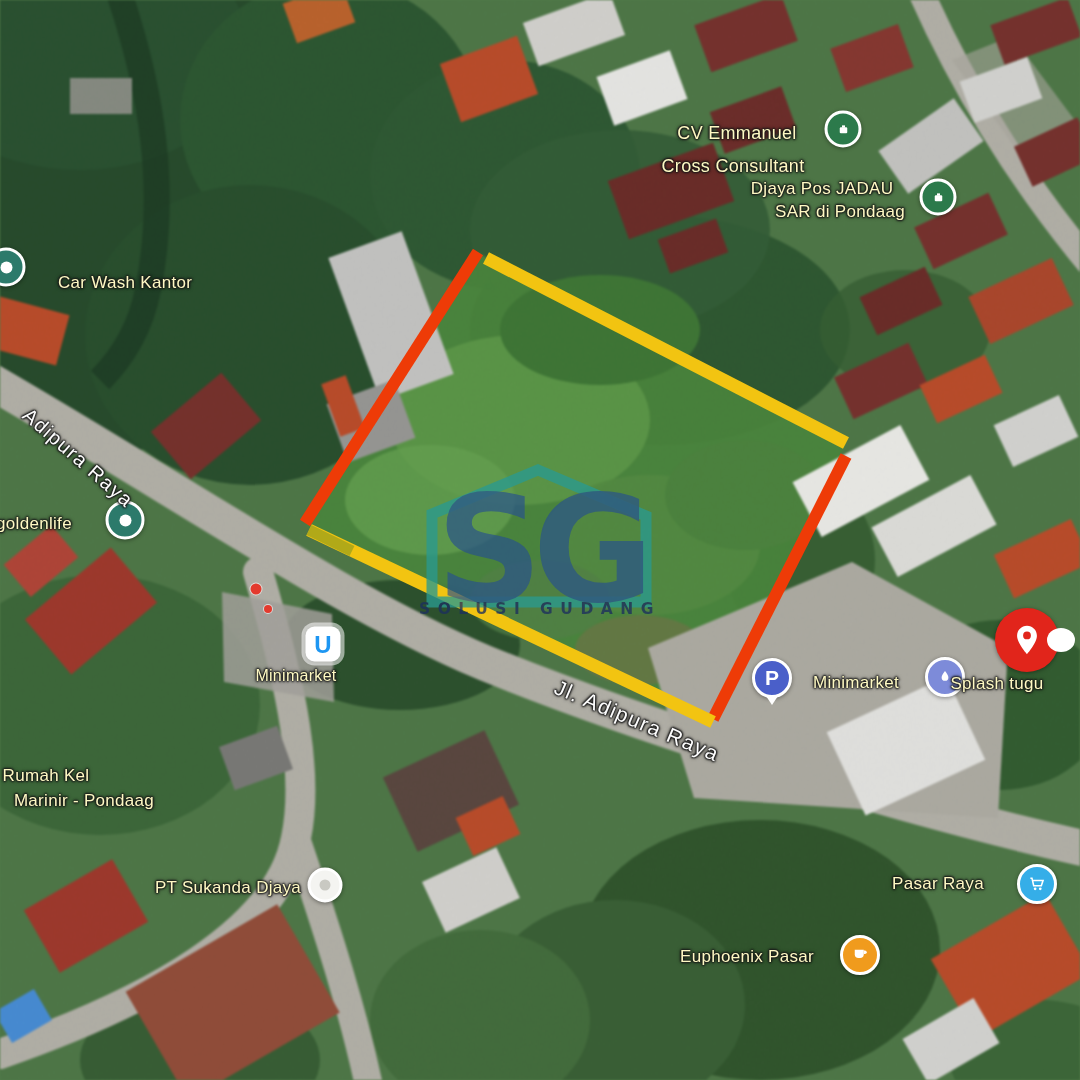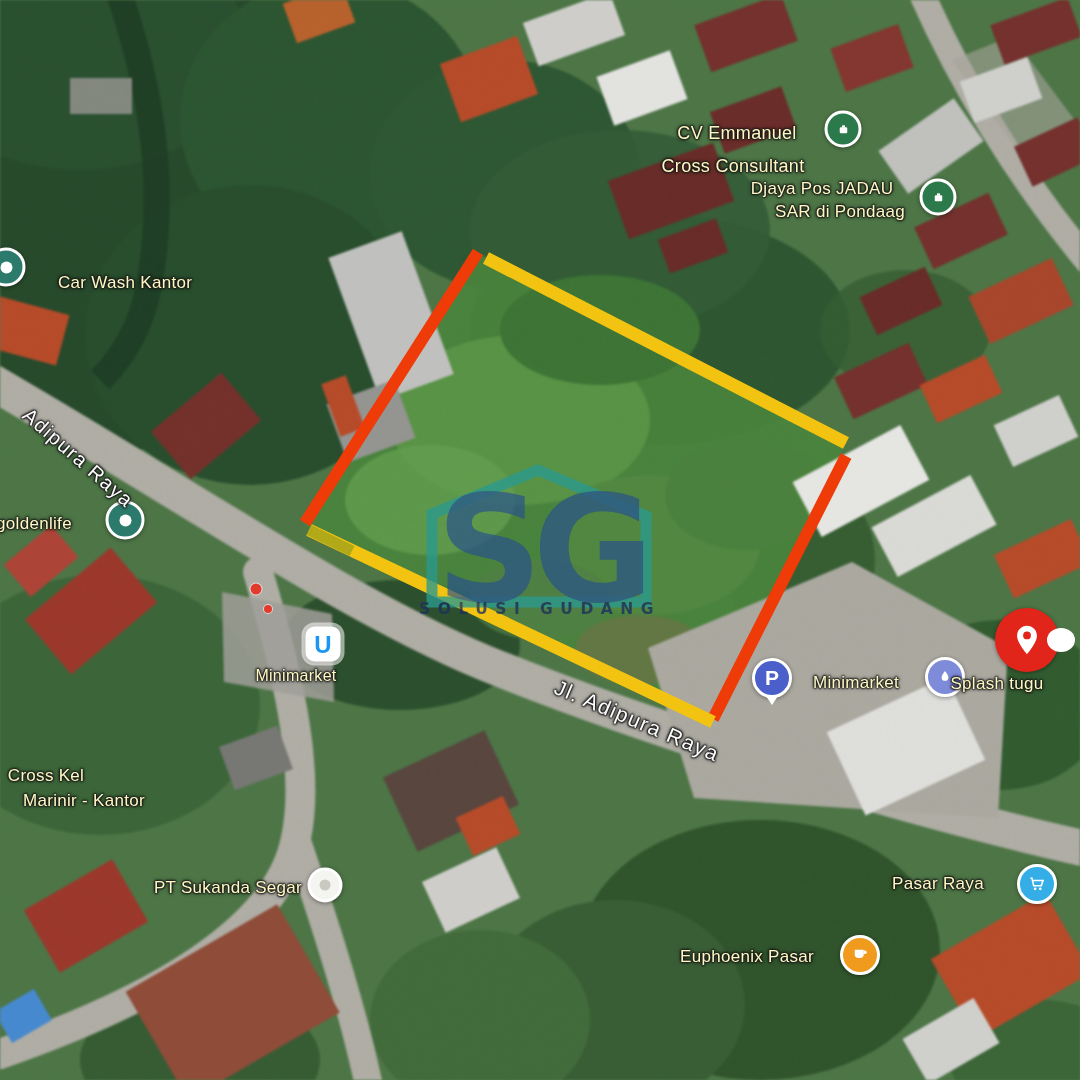--- a/index.html
+++ b/index.html
@@ -182,24 +182,24 @@
   <div class="lbl" style="left:34px;top:524px">goldenlife</div>
 
   <div class="lbl" style="left:296px;top:676px;font-size:16px">Minimarket</div>
 
   <div class="lbl road-lbl" style="left:637px;top:721px;font-size:21px;transform:translate(-50%,-50%) rotate(23deg)">Jl. Adipura Raya</div>
 
   <div class="lbl" style="left:856px;top:683px">Minimarket</div>
 
   <div class="lbl" style="left:997px;top:684px">Splash tugu</div>
 
-  <div class="lbl" style="left:46px;top:776px">Cross Kel</div>
-  <div class="lbl" style="left:84px;top:801px">Marinir - Kantor</div>
-
-  <div class="lbl" style="left:228px;top:888px">PT Sukanda Segar</div>
+  <div class="lbl" style="left:46px;top:776px">Rumah Kel</div>
+  <div class="lbl" style="left:84px;top:801px">Marinir - Pondaag</div>
+
+  <div class="lbl" style="left:228px;top:888px">PT Sukanda Djaya</div>
 
   <div class="lbl" style="left:747px;top:957px">Euphoenix Pasar</div>
 
   <div class="lbl" style="left:938px;top:884px">Pasar Raya</div>
 
   <div class="pin mk-green" style="left:843px;top:129px">
     <svg width="18" height="18" viewBox="0 0 24 24">
       <rect x="7" y="9" width="10" height="8" rx="1.5" fill="#fff"></rect>
       <rect x="10" y="6.5" width="4" height="3" fill="#fff"></rect>
     </svg>

